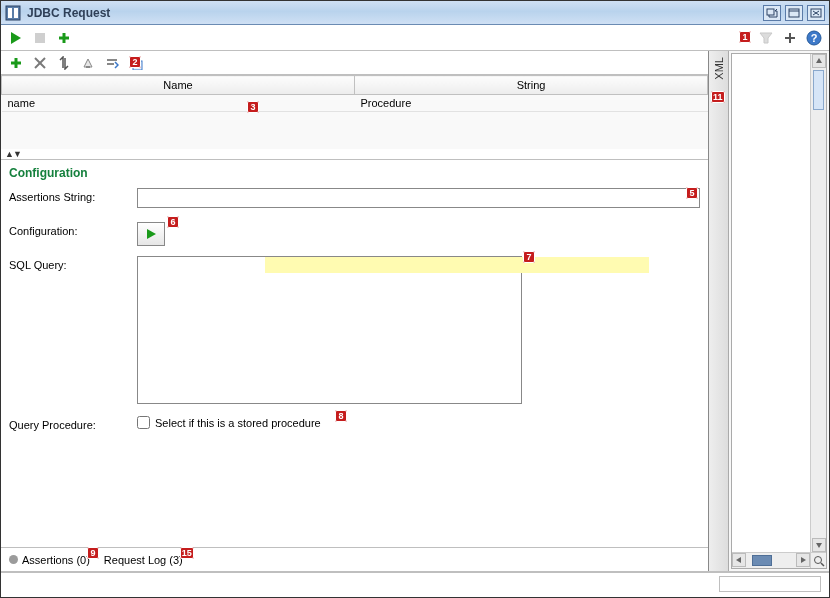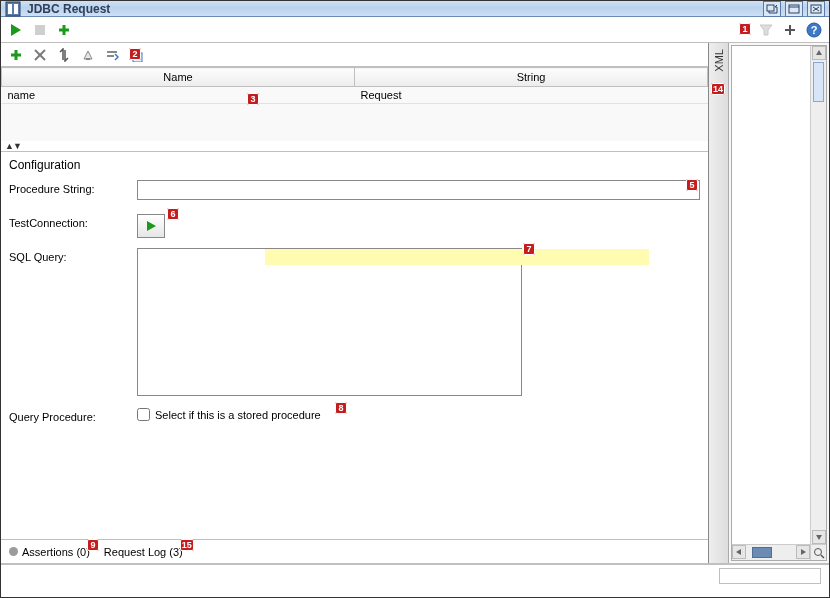--- a/index.html
+++ b/index.html
@@ -9,21 +9,21 @@
     background: #fff;
     width: 830px;
     height: 598px;
     overflow: hidden;
     border: 1px solid #333;
   }
   
   .title-bar {
     display: flex;
     align-items: center;
-    height: 16px;
+    height: 24px;
     background: linear-gradient(to bottom, #cfe0f4 0%, #b9d3ed 45%, #cfe0f4 100%);
     border-bottom: 1px solid #6b8bb3;
     padding: 0 4px;
   }
   .title-bar .app-icon {
     width: 16px; height: 16px;
     margin-right: 6px;
     display: inline-flex; align-items: center; justify-content: center;
   }
   .title-bar .title-text {
@@ -203,22 +203,22 @@
   }
 
   
   .config-section {
     border-top: 1px solid #bfbfbf;
     padding: 6px 8px 12px 8px;
     flex: 1;
     overflow: auto;
   }
   .config-title {
-    color: #000000;
-    font-weight: normal;
+    color: #15803d;
+    font-weight: bold;
     font-size: 12px;
     margin-bottom: 8px;
   }
   .config-row {
     display: flex;
     align-items: flex-start;
     margin-bottom: 10px;
     position: relative;
   }
   .config-row label {
@@ -436,41 +436,41 @@
           </colgroup>
         <thead>
           <tr>
             <th>Name</th>
             <th>String</th>
           </tr>
         </thead>
         <tbody>
           <tr>
             <td>name</td>
-            <td>Request</td>
+            <td>Procedure</td>
           </tr>
         </tbody>
       </table>
     </div>
     <div class="param-arrows">▲▼</div>
 
     <div class="config-section">
       <div class="config-title">Configuration</div>
 
 
       <div class="config-row">
-        <label>Procedure String:</label>
+        <label>Assertions String:</label>
         <div class="field" style="position:relative;">
           <input type="text" value="" style="">
           <span class="badge" style="right:2px; top:-1px;">5</span>
         </div>
       </div>
 
       <div class="config-row" style="margin-top:14px;">
-        <label>TestConnection:</label>
+        <label>Configuration:</label>
         <div style="position:relative;">
           <div class="play-btn">
             <svg width="12" height="12">
                 <polygon points="2,1 11,6 2,11" fill="#1a9a1a"></polygon>
               </svg>
           </div>
           <span class="badge" style="left:30px; top:-6px;">6</span>
         </div>
       </div>
 
@@ -504,21 +504,21 @@
         <span>Request Log (3)</span>
         <span class="badge" style="left:76px; top:-7px;">15</span>
       </div>
     </div>
 
   </div>
 
   <div class="right-panel">
     <div class="right-tab">
       <span class="vert-text">XML</span>
-      <span class="badge" style="left:2px; top:40px;">14</span>
+      <span class="badge" style="left:2px; top:40px;">11</span>
     </div>
     <div class="right-body">
       <div class="scroll-v">
         <div class="scroll-btn up">
             <svg width="8" height="8">
               <polygon points="4,1 7,6 1,6" fill="#666"></polygon>
             </svg>
           </div>
         <div class="thumb"></div>
         <div class="scroll-btn down">

